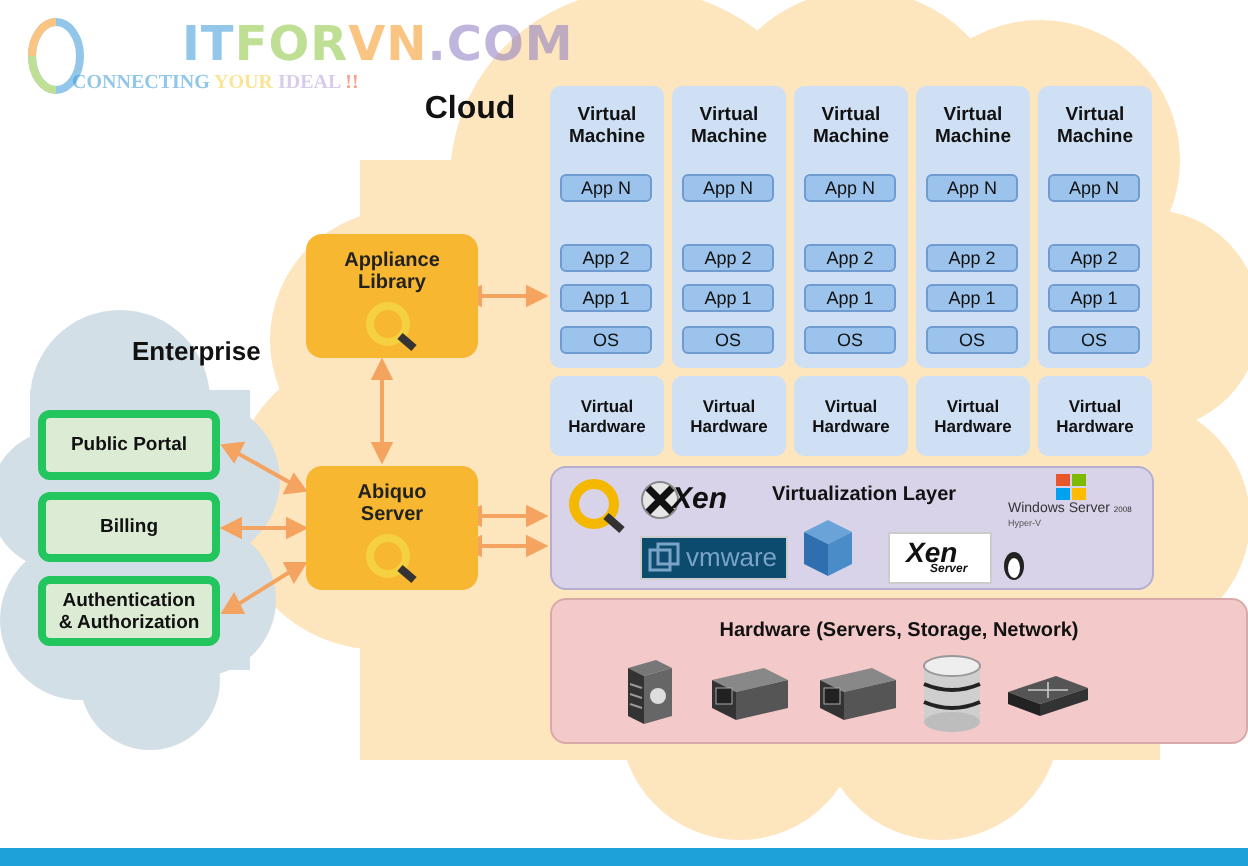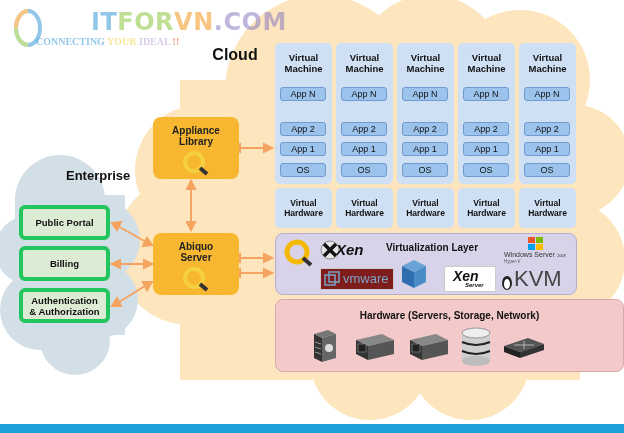--- a/index.html
+++ b/index.html
@@ -226,21 +226,21 @@
     <circle cx="13" cy="13" r="10" fill="none" stroke="#f5b800" stroke-width="5"></circle>
     <line x1="19" y1="19" x2="27" y2="26" stroke="#333" stroke-width="4"></line>
   </svg>
   <div class="abs" style="left:44px;top:6px;width:56px;height:20px">
     <svg width="22" height="20" class="abs" style="left:0;top:0">
       <circle cx="10" cy="10" r="9" fill="#e6e6e6" stroke="#888"></circle>
       <path d="M4 4 L16 16 M16 4 L4 16" stroke="#111" stroke-width="3.5"></path>
     </svg>
     <span class="logo-text" style="left:16px;top:1px;font-size:15px;font-style:italic;color:#111">Xen</span>
   </div>
-  <div class="abs" style="left:44px;top:34px;width:72px;height:20px;background:#7f1d1d;border:1px solid #ccc">
+  <div class="abs" style="left:44px;top:34px;width:72px;height:20px;background:#0c4a6e;border:1px solid #ccc">
     <svg width="16" height="16" class="abs" style="left:3px;top:2px">
       <rect x="1" y="4" width="10" height="10" fill="none" stroke="#7aa3c8" stroke-width="1.5"></rect>
       <rect x="5" y="1" width="10" height="10" fill="none" stroke="#7aa3c8" stroke-width="1.5"></rect>
     </svg>
     <span class="logo-text" style="left:22px;top:2px;font-size:13px;color:#7aa3c8;font-weight:normal">vmware</span>
   </div>
   <svg class="abs" style="left:124px;top:24px" width="28" height="32">
     <polygon points="14,2 26,8 14,14 2,8" fill="#6aa3d8"></polygon>
     <polygon points="2,8 14,14 14,30 2,24" fill="#2f6fb0"></polygon>
     <polygon points="26,8 14,14 14,30 26,24" fill="#4a8cc8"></polygon>
@@ -257,21 +257,20 @@
         <rect x="8" y="7" width="7" height="6" fill="#ffbb00"></rect>
     </svg>
     <span class="logo-text" style="left:0;top:14px;font-size:7px;color:#333;font-weight:normal;white-space:nowrap"><span>Windows Server</span> <span style="font-size:4px">2008</span></span>
     <span class="logo-text" style="left:0;top:22px;font-size:4.5px;color:#555;font-weight:normal">Hyper-V</span>
   </div>
   <div class="abs" style="left:224px;top:32px;width:72px;height:26px">
     <svg width="14" height="20" class="abs" style="left:0;top:5px">
       <ellipse cx="7" cy="12" rx="5" ry="7" fill="#222"></ellipse>
         <ellipse cx="7" cy="13" rx="3" ry="5" fill="#fff"></ellipse>
     </svg>
-    <span class="logo-text" style="left:14px;top:0;font-size:22px;color:#444;font-weight:normal">KVM</span>
   </div>
 </div>
 
 <div class="abs hw">
   <div class="ht">Hardware (Servers, Storage, Network)</div>
   <svg class="abs" style="left:34px;top:28px" width="28" height="36">
     <polygon points="4,6 18,2 26,6 12,10" fill="#777"></polygon>
     <polygon points="4,6 12,10 12,34 4,30" fill="#333"></polygon>
     <polygon points="12,10 26,6 26,30 12,34" fill="#666"></polygon>
     <line x1="5" y1="14" x2="11" y2="16" stroke="#999"></line>

